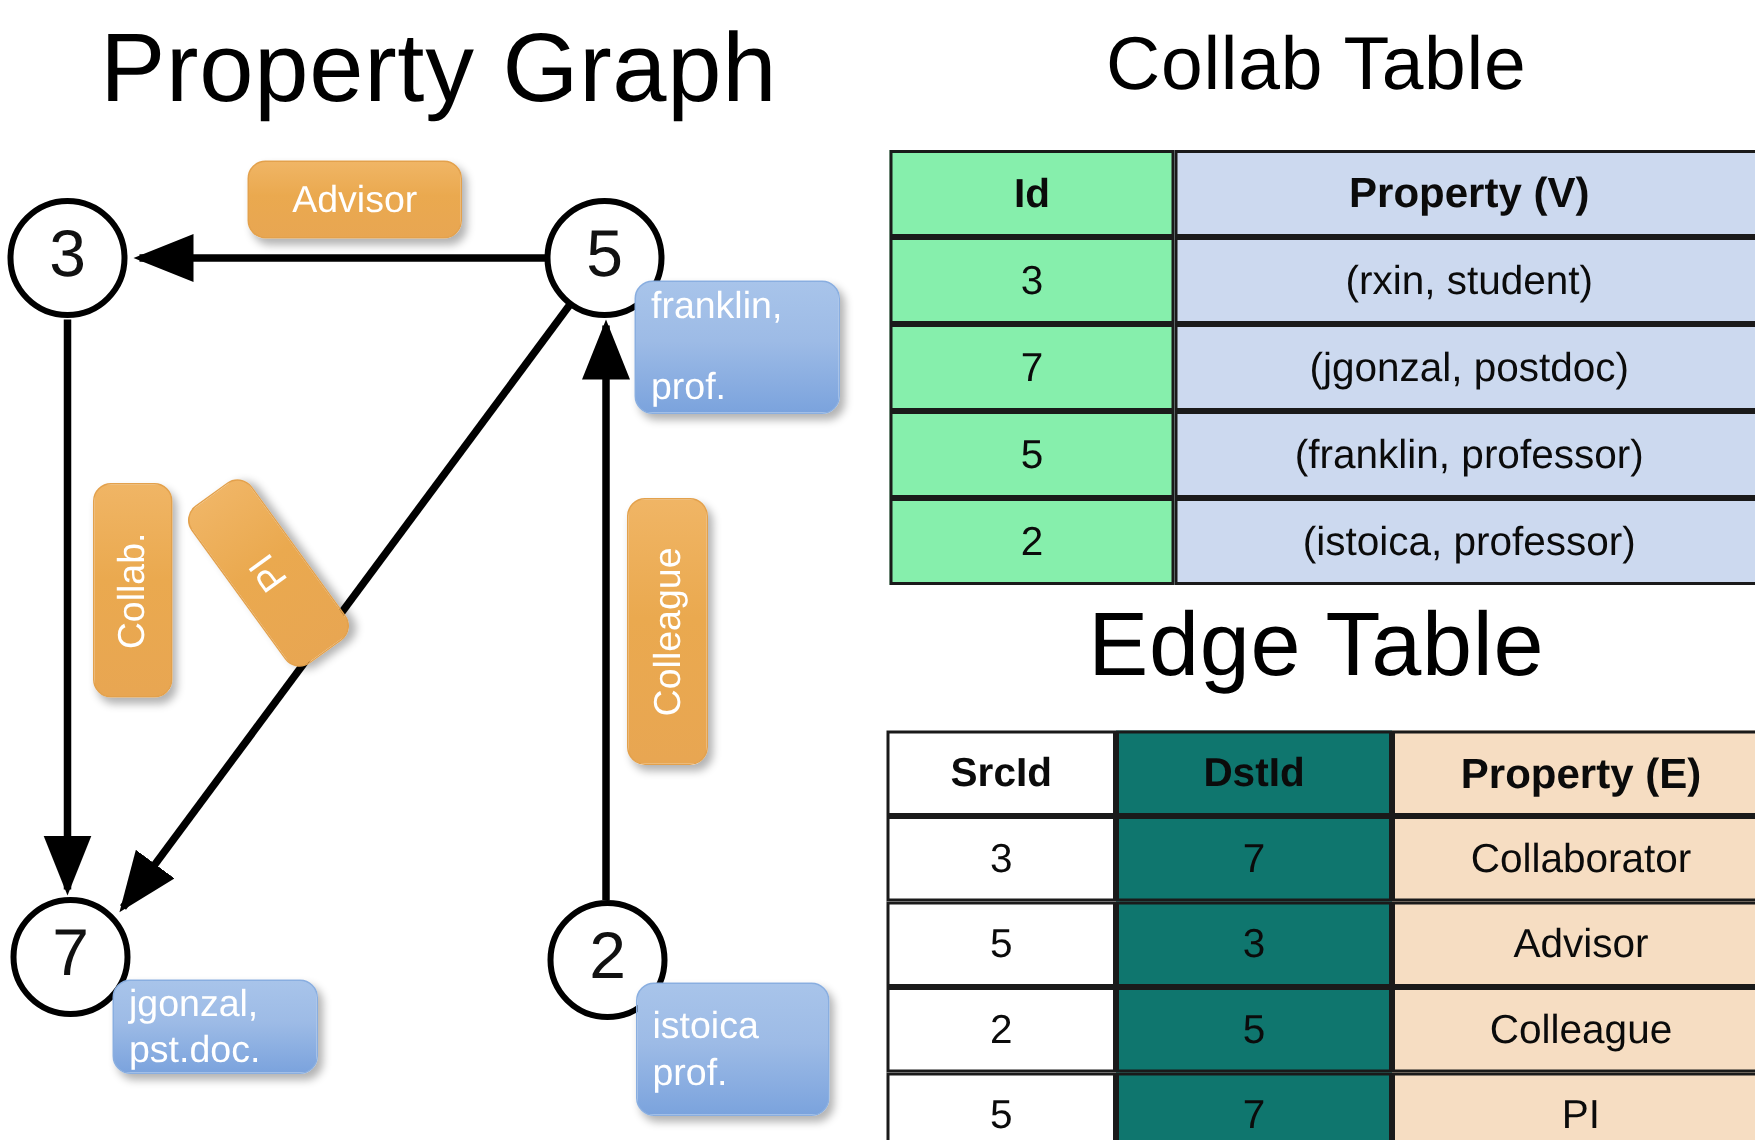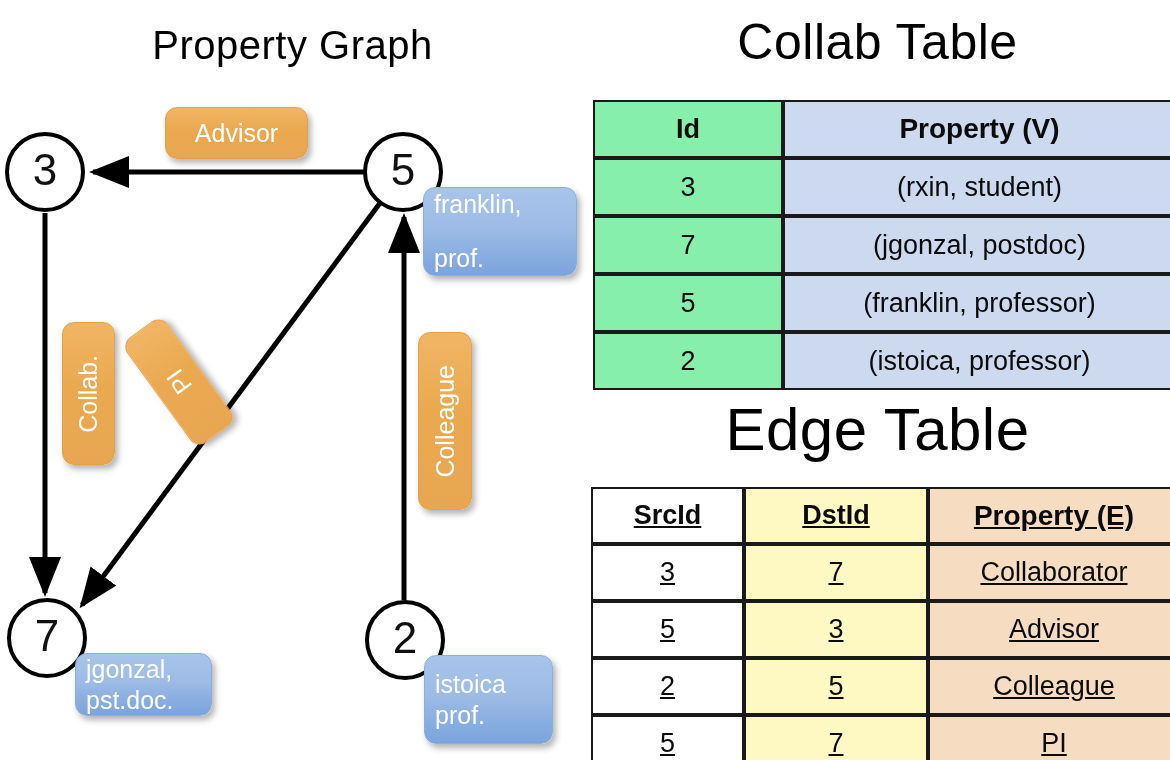--- a/index.html
+++ b/index.html
@@ -21,21 +21,21 @@
     position: absolute;
     font-family: "Liberation Sans", sans-serif;
     font-weight: 300;
     letter-spacing: 0.5px;
     color: #000;
     white-space: nowrap;
   }
   #title-property-graph {
     left: 0; top: 14px; width: 585px;
     text-align: center;
-    font-size: 40px;
+    font-size: 65px;
     line-height: 62px;
   }
   #title-vertex-table {
     left: 585px; top: 12px; width: 585px;
     text-align: center;
     font-size: 50px;
     line-height: 60px;
   }
   #title-edge-table {
     left: 585px; top: 400px; width: 585px;
@@ -142,24 +142,23 @@
   #vertex-table .col-prop { width: 389px; background: #ccd9ef; }
   #vertex-table th.col-prop { font-size: 28px; }
 
   #edge-table {
     left: 591px; top: 487px;
     width: 577px;
   }
   #edge-table th, #edge-table td {
     height: 53px;
     font-size: 27px;
-    text-decoration: underline;
   }
   #edge-table .col-src  { width: 149px; background: #ffffff; }
-  #edge-table .col-dst  { width: 180px; background: #fef9c3; }
+  #edge-table .col-dst  { width: 180px; background: #0f766e; }
   #edge-table .col-prop { width: 248px; background: #f6ddc2; }
   #edge-table th.col-prop { font-size: 28px; }
 </style>
 </head>
 <body>
 
 <div class="title" id="title-property-graph">Property Graph</div>
 
 <div class="title" id="title-vertex-table">Collab Table</div>
 
@@ -193,21 +192,21 @@
 
   <div class="node-circle" style="left:7px; top:598px;">
     <span class="node-label">7</span>
   </div>
 
   <div class="node-circle" style="left:365px; top:600px;">
     <span class="node-label">2</span>
   </div>
 
 
-  <div class="prop-box blue" style="left:423px; top:187px; width:154px; height:89px;gap:23px;">
+  <div class="prop-box blue" style="left:423px; top:187px; width:137px; height:89px;gap:23px;">
     <span class="line">franklin,</span>
     <span class="line">prof.</span>
   </div>
 
   <div class="prop-box blue" style="left:61px; top:653px; width:137px; height:63px;margin-left:14px;">
     <span class="line">jgonzal,</span>
     <span class="line">pst.doc.</span>
   </div>
 
   <div class="prop-box blue" style="left:424px; top:655px; width:129px; height:89px;">

